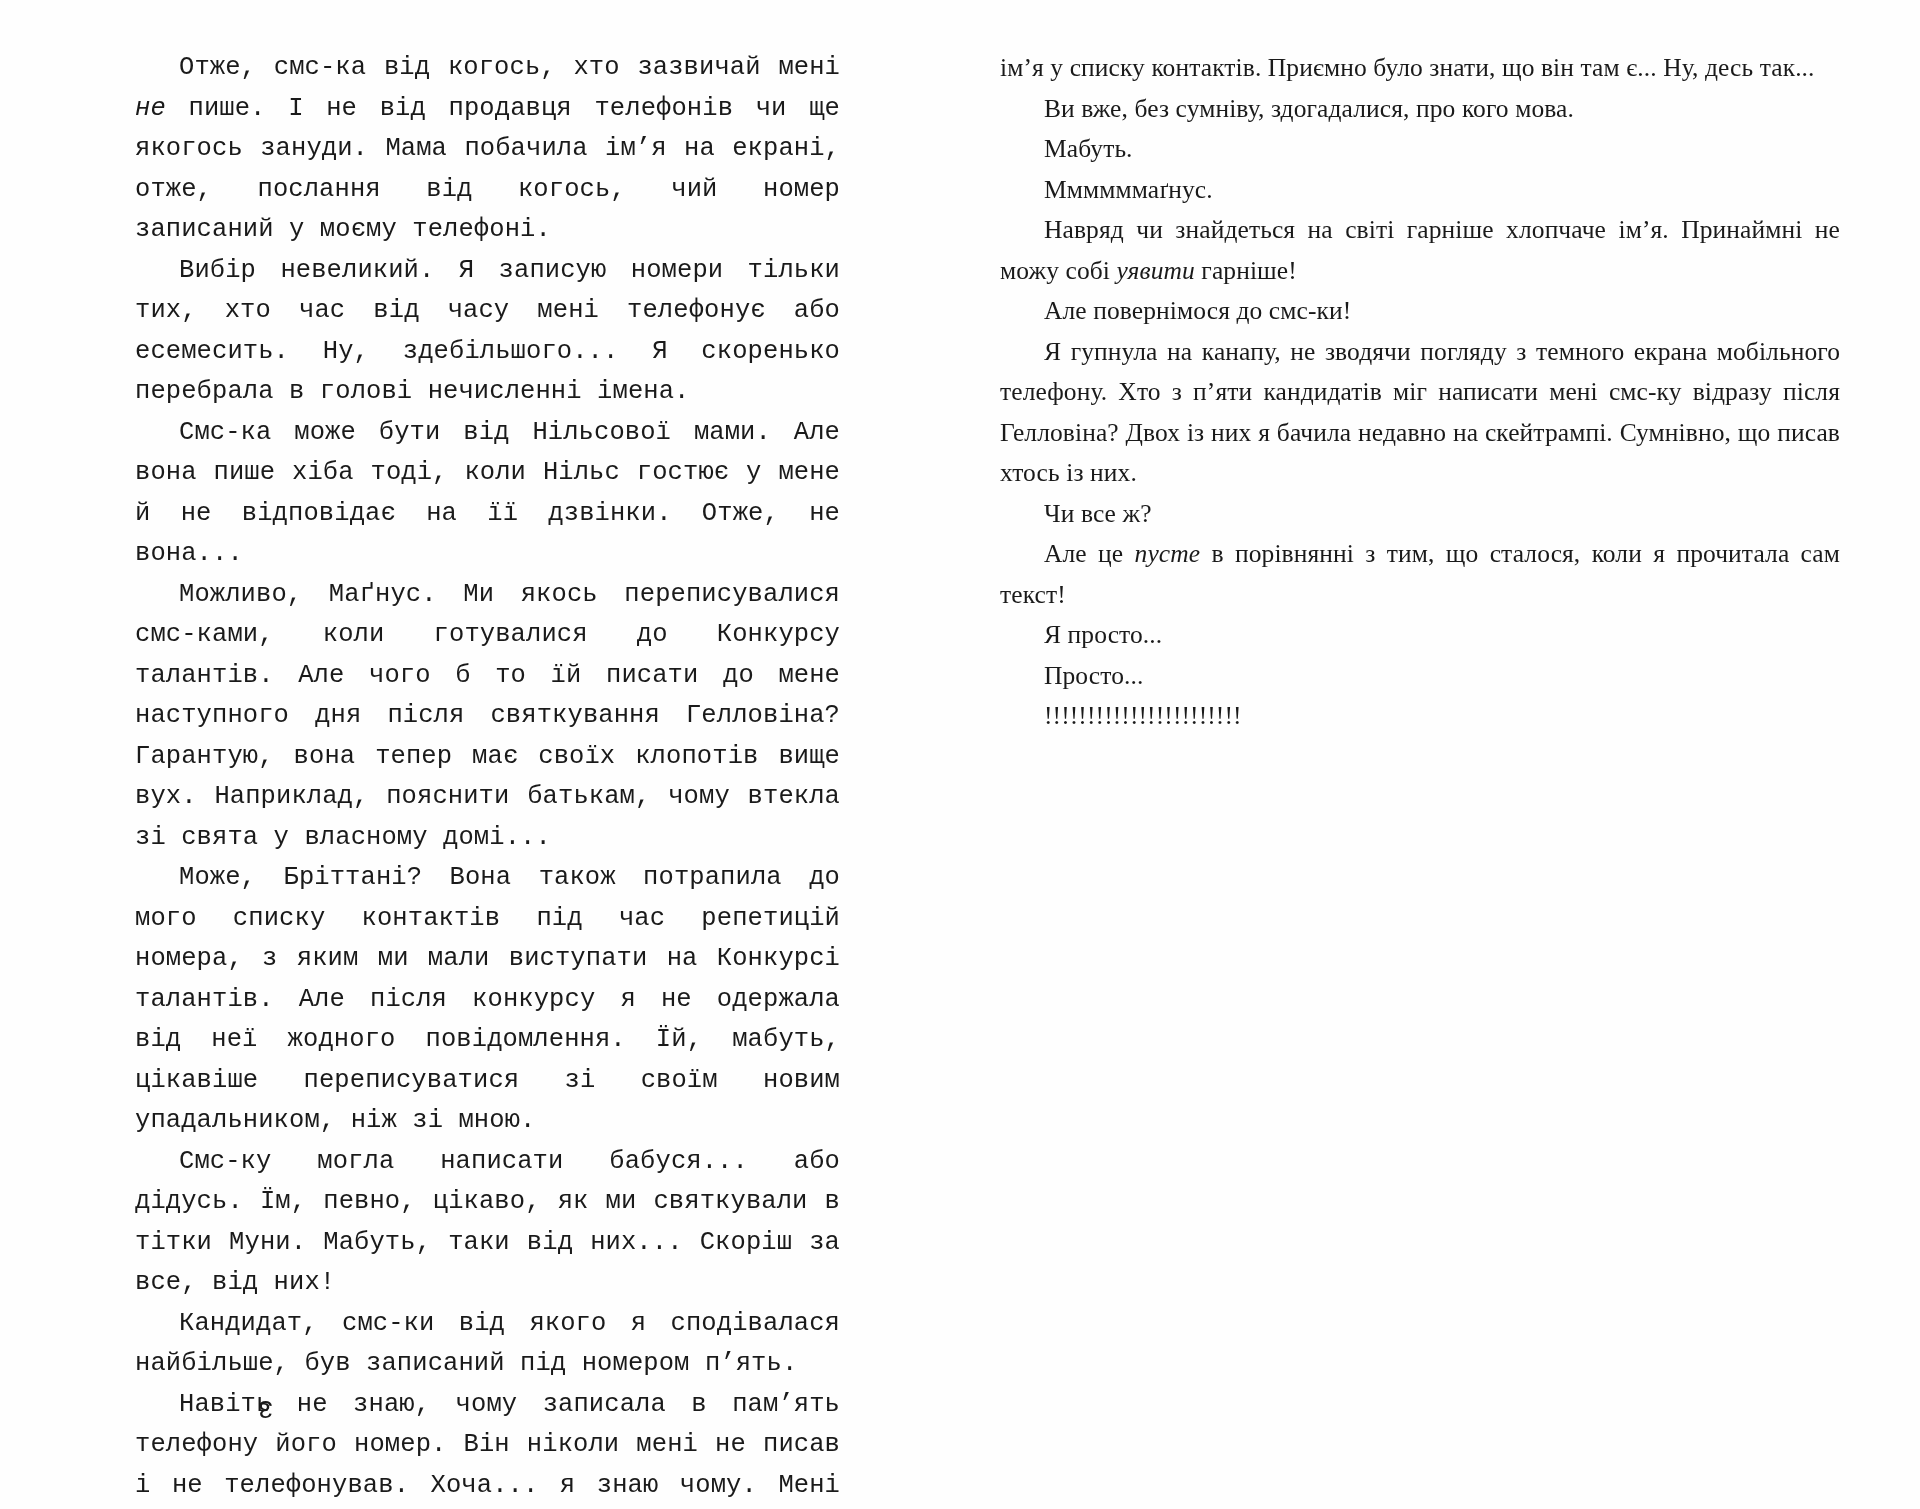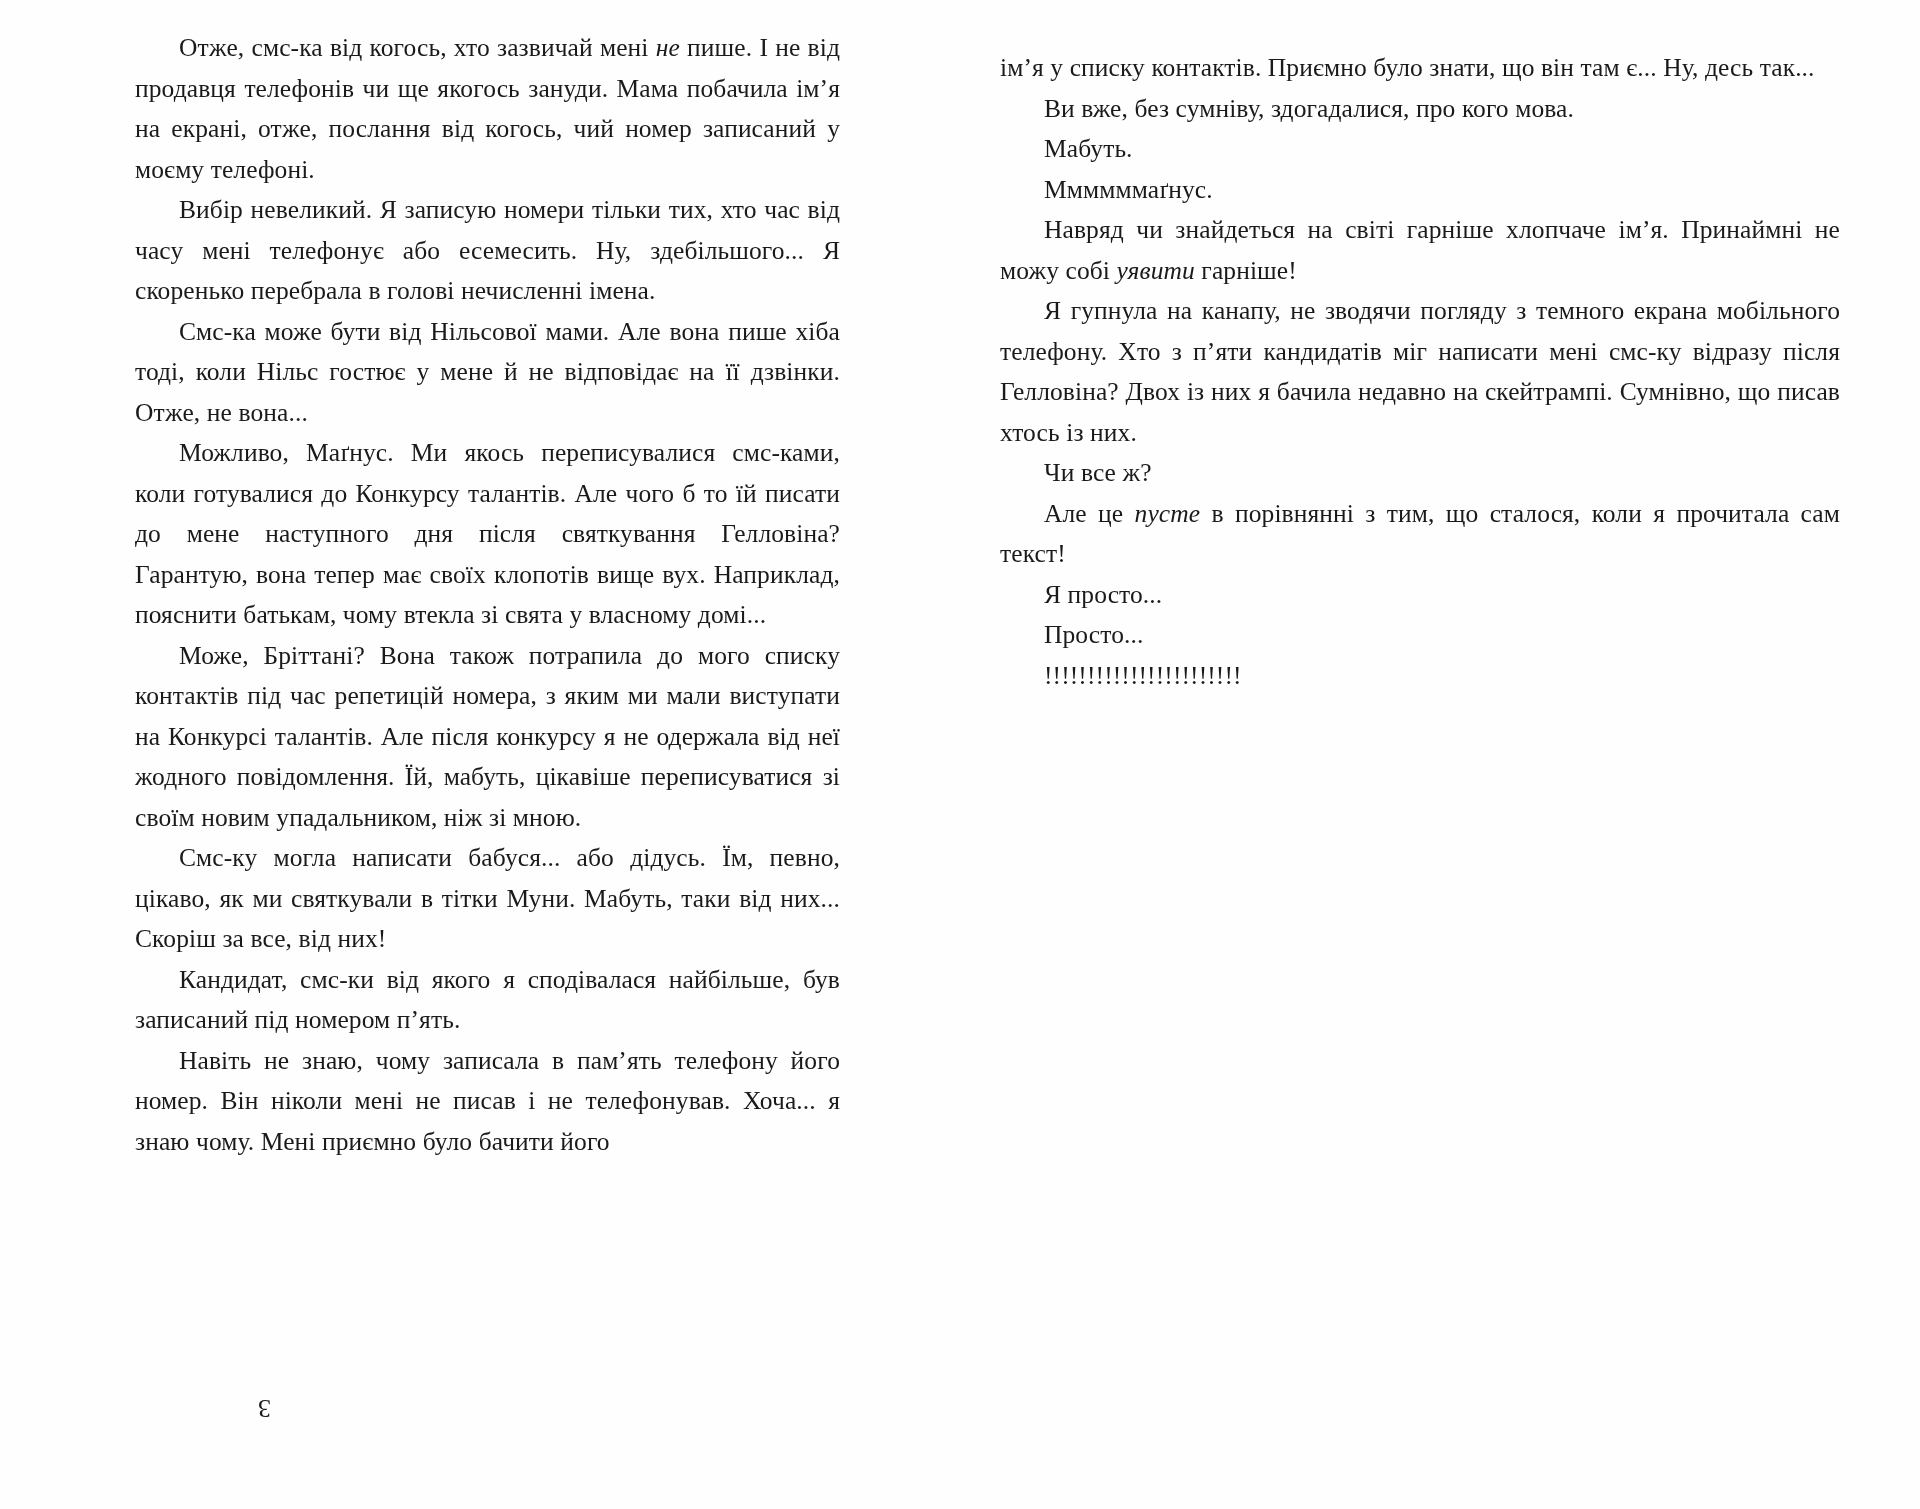--- a/index.html
+++ b/index.html
@@ -21,21 +21,21 @@
     background: #fefefe;
     display: flex;
     box-sizing: border-box;
   }
   .page {
     position: relative;
     box-sizing: border-box;
     width: 960px;
     height: 1509px;
   }
-  .page-left  { padding: 28px 120px 0 135px; }
+  .page-left  { padding: 48px 120px 0 135px; font-family: Liberation Mono, monospace; }
   .page-right { padding: 48px 80px 0 40px; }
 
   .textblock {
     font-size: 25.5px;
     line-height: 40.5px;
     text-align: justify;
     text-justify: inter-word;
     -webkit-hyphens: none;
     hyphens: none;
     letter-spacing: 0.1px;
@@ -93,20 +93,21 @@
 
   <div class="seam"></div>
 
   <div class="page page-right">
     <div class="textblock" id="right-body">
         <p class="noindent"><span>ім’я у списку контактів. Приємно було знати, що він там є... Ну, десь так...</span></p>
         <p class="short"><span>Ви вже, без сумніву, здогадалися, про кого мова.</span></p>
         <p class="short"><span>Мабуть.</span></p>
         <p class="short"><span>Ммммммаґнус.</span></p>
         <p><span>Навряд чи знайдеться на світі гарніше хлопчаче ім’я. Принаймні не можу собі </span><em>уявити</em><span> гарніше!</span></p>
+        <p class="short"><span>Але повернімося до смс-ки!</span></p>
         <p><span>Я гупнула на канапу, не зводячи погляду з темного екрана мобільного телефону. Хто з п’яти кандидатів міг написати мені смс-ку відразу після Гелловіна? Двох із них я бачила недавно на скейтрампі. Сумнівно, що писав хтось із них.</span></p>
         <p class="short"><span>Чи все ж?</span></p>
         <p><span>Але це </span><em>пусте</em><span> в порівнянні з тим, що сталося, коли я прочитала сам текст!</span></p>
         <p class="short"><span>Я просто...</span></p>
         <p class="short"><span>Просто...</span></p>
         <p class="short"><span>!!!!!!!!!!!!!!!!!!!!!!!</span></p>
       </div>
   </div>
 
 </div>

